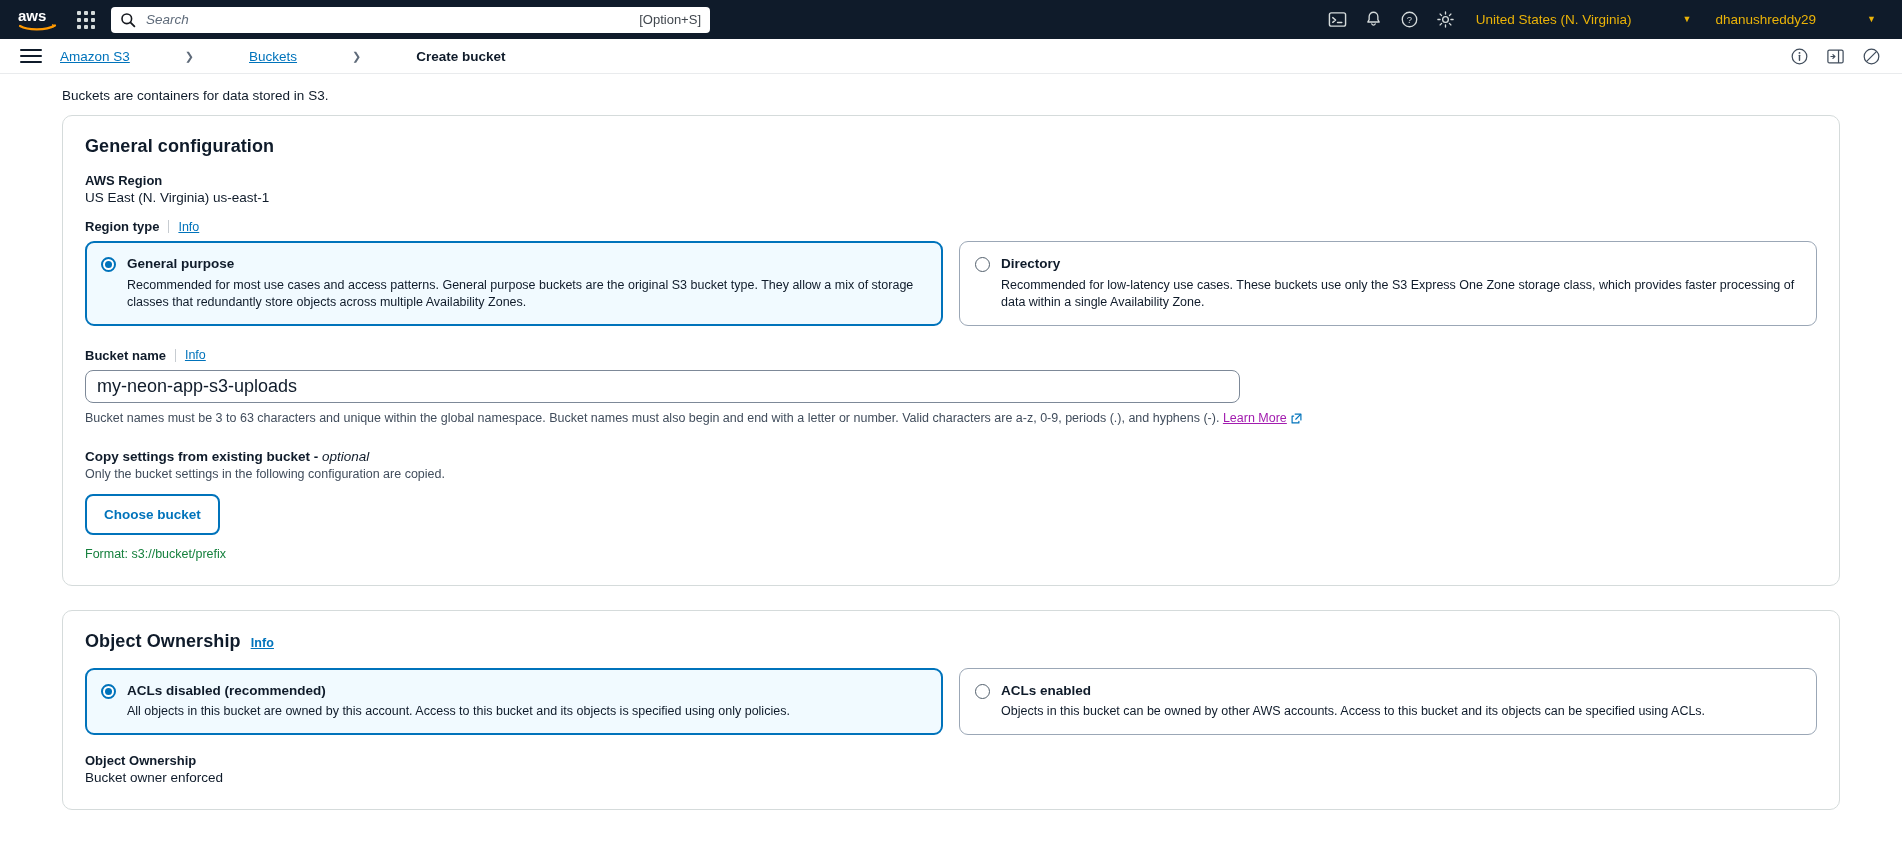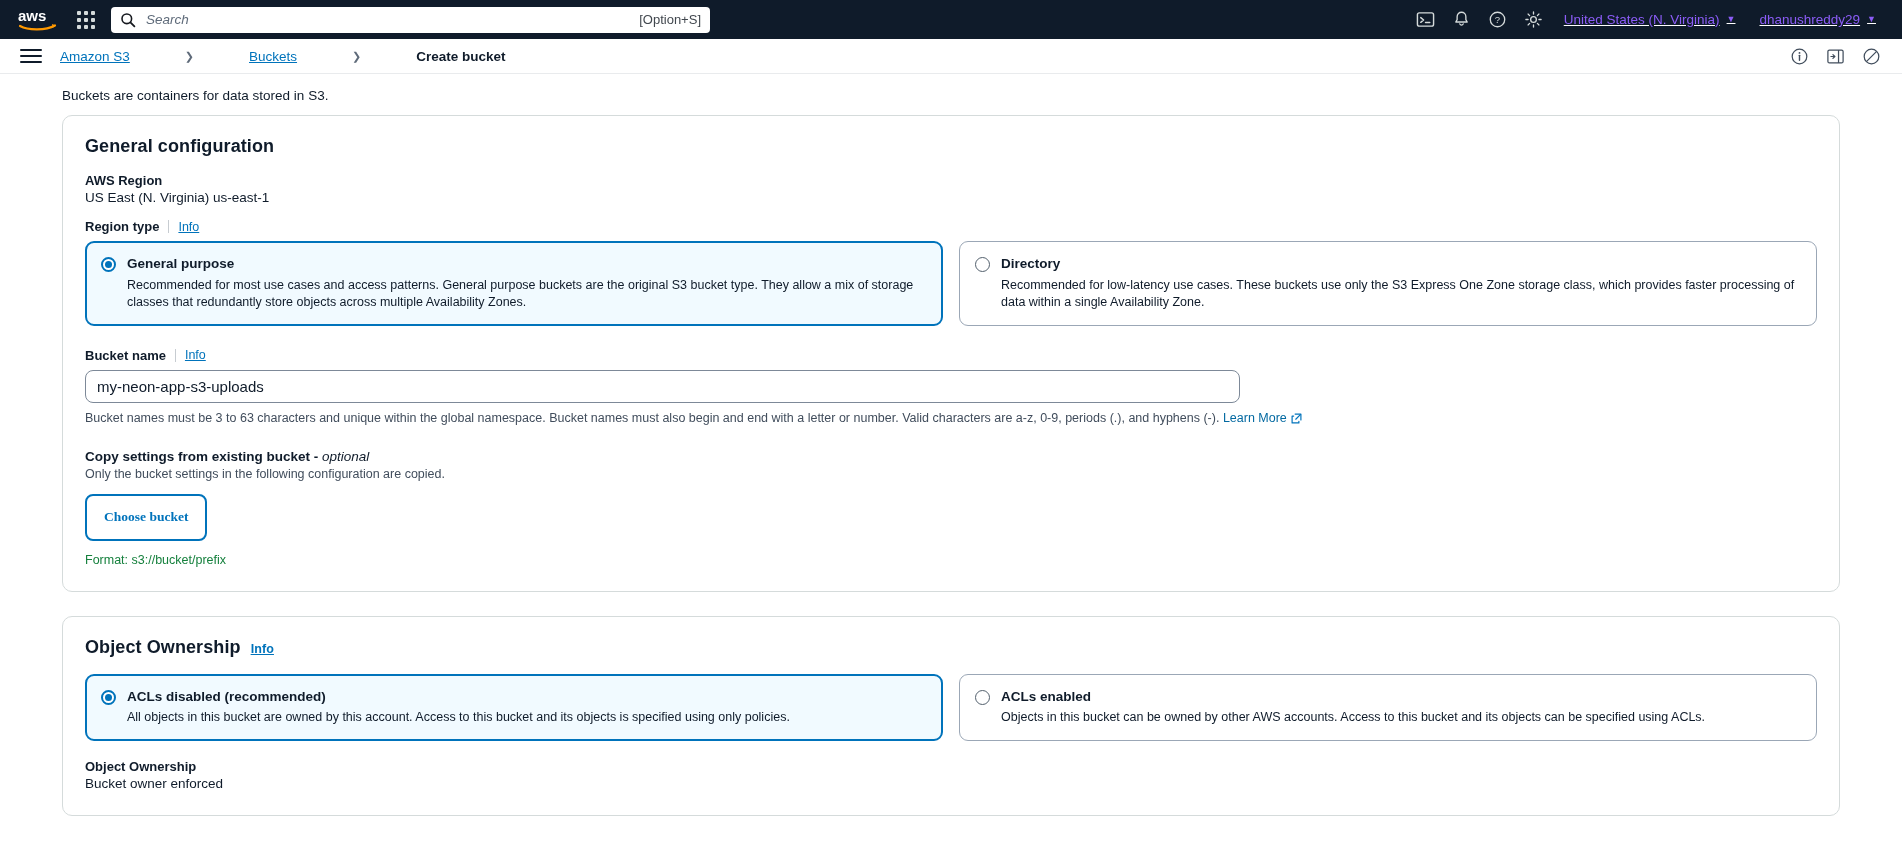--- a/index.html
+++ b/index.html
@@ -13,21 +13,20 @@
   }
 
   
   .top-nav {
     height: 39px;
     background: #0f1b2a;
     display: flex;
     align-items: center;
     padding: 0 14px;
     color: #ffffff;
-    text-decoration: underline;
   }
   .aws-logo {
     width: 47px; height: 30px;
     display: flex; align-items: center; justify-content: center;
     margin-right: 8px;
     cursor: pointer;
   }
   .aws-logo svg { display: block; }
   .apps-grid {
     width: 34px; height: 34px;
@@ -79,25 +78,26 @@
   .nav-spacer { flex: 1; }
   .nav-icon {
     width: 36px; height: 36px;
     display: flex; align-items: center; justify-content: center;
     cursor: pointer;
     color: #d5dbdb;
   }
   .nav-region, .nav-account {
     display: flex; align-items: center;
     font-size: 13.5px;
-    color: #8b5cf6;
+    color: #eab308;
     padding: 0 12px;
     height: 36px;
     cursor: pointer;
     white-space: nowrap;
+    gap: 44px;
   }
   .caret { margin-left: 7px; font-size: 9px; line-height: 1; }
 
   
   .crumb-bar {
     height: 35px;
     background: #ffffff;
     border-bottom: 1px solid #e9ebed;
     display: flex;
     align-items: center;
@@ -222,56 +222,56 @@
   .tile-desc { font-size: 12.5px; color: #0f1b2a; margin-top: 4px; line-height: 1.37; }
 
   
   .text-input {
     width: 100%;
     max-width: 1155px;
     height: 33px;
     border: 1px solid #7d8998;
     border-radius: 8px;
     padding: 0 11px;
-    font-size: 15px;
+    font-size: 18px;
     font-family: "Liberation Sans", sans-serif;
     color: #0f1b2a;
     outline: none;
     background: #fff;
   }
   .helper {
     font-size: 12.5px;
     color: #414d5c;
     margin-top: 8px;
   }
-  .helper a { color: #0369a1; cursor: pointer; }
+  .helper a { color: #a21caf; text-decoration: underline; cursor: pointer; }
   .ext-icon { display: inline-block; vertical-align: -2px; margin-left: 4px; }
 
   .sub-head {
     font-size: 13.5px;
     font-weight: bold;
     margin-top: 22px;
   }
   .sub-head em { font-weight: normal; font-style: italic; }
   .sub-sub {
     font-size: 12.5px;
     color: #414d5c;
     margin-top: 3px;
   }
   .btn-outline {
     margin-top: 13px;
-    height: 47px;
+    height: 41px;
     padding: 0 17px;
     border: 2px solid #0073bb;
     border-radius: 8px;
     background: #ffffff;
     color: #0073bb;
     font-size: 13.5px;
     font-weight: bold;
-    font-family: Liberation Serif, serif;
+    font-family: Liberation Sans, sans-serif;
     cursor: pointer;
   }
   .format-note {
     font-size: 12.5px;
     color: #15803d;
     margin-top: 12px;
   }
   .panel-desc {
     font-size: 13.5px;
     color: #0f1b2a;

